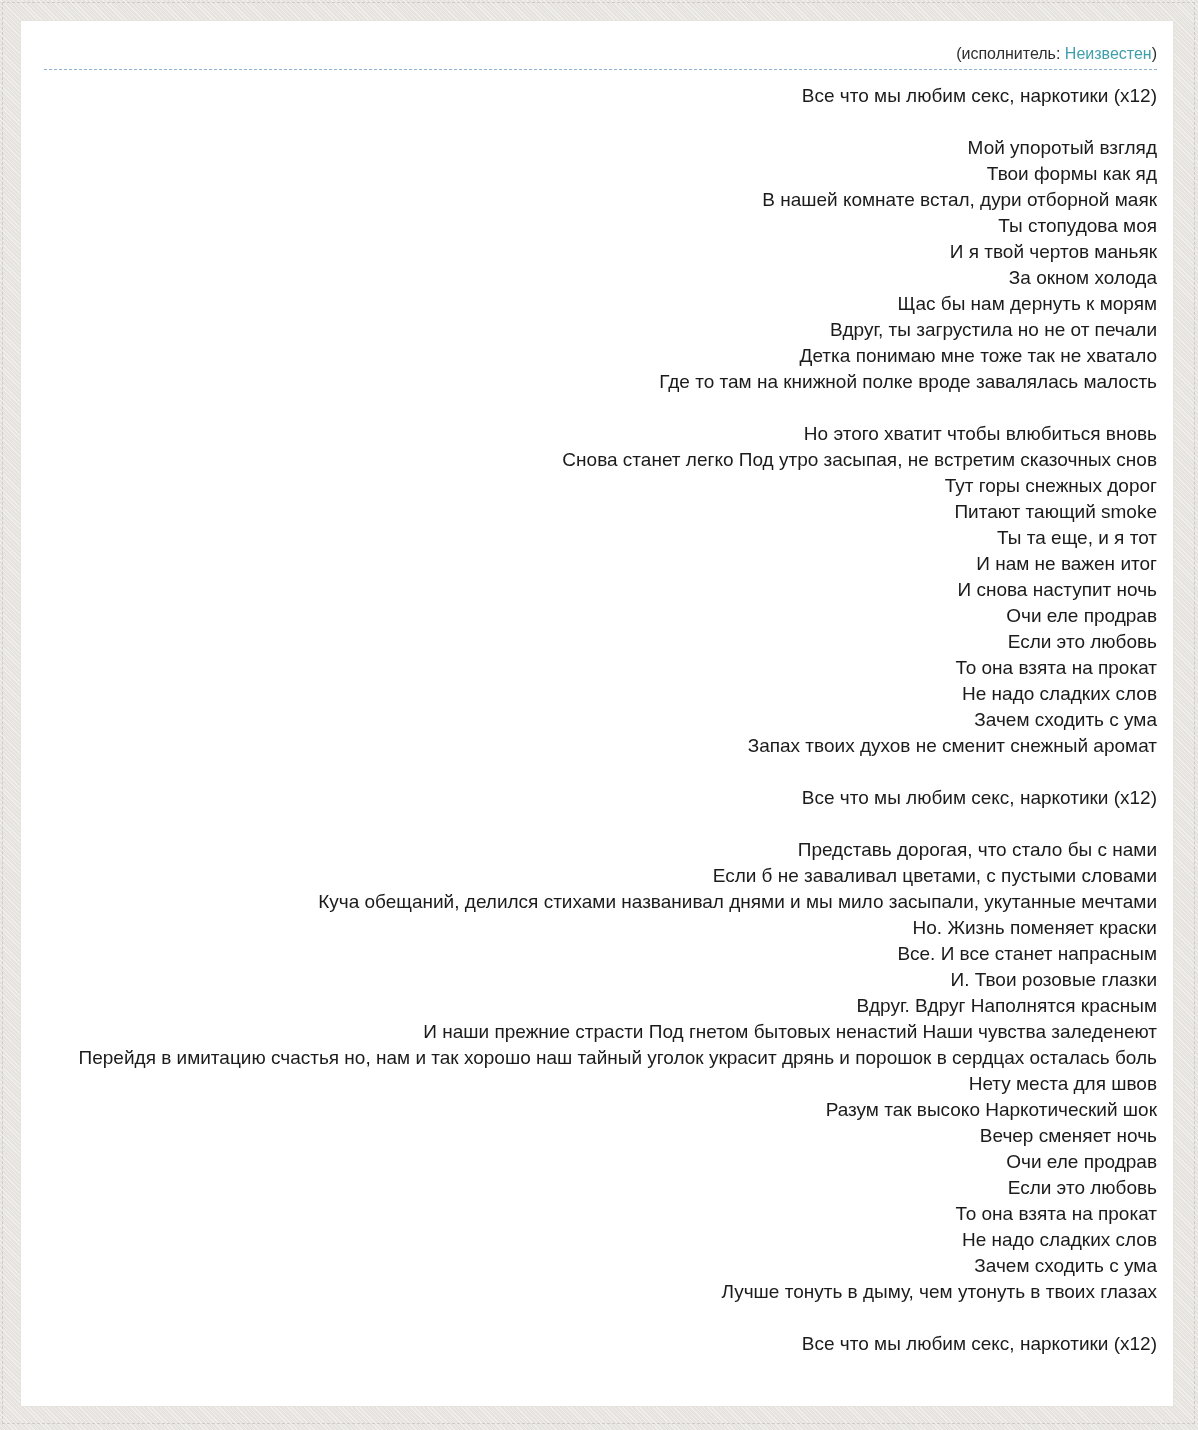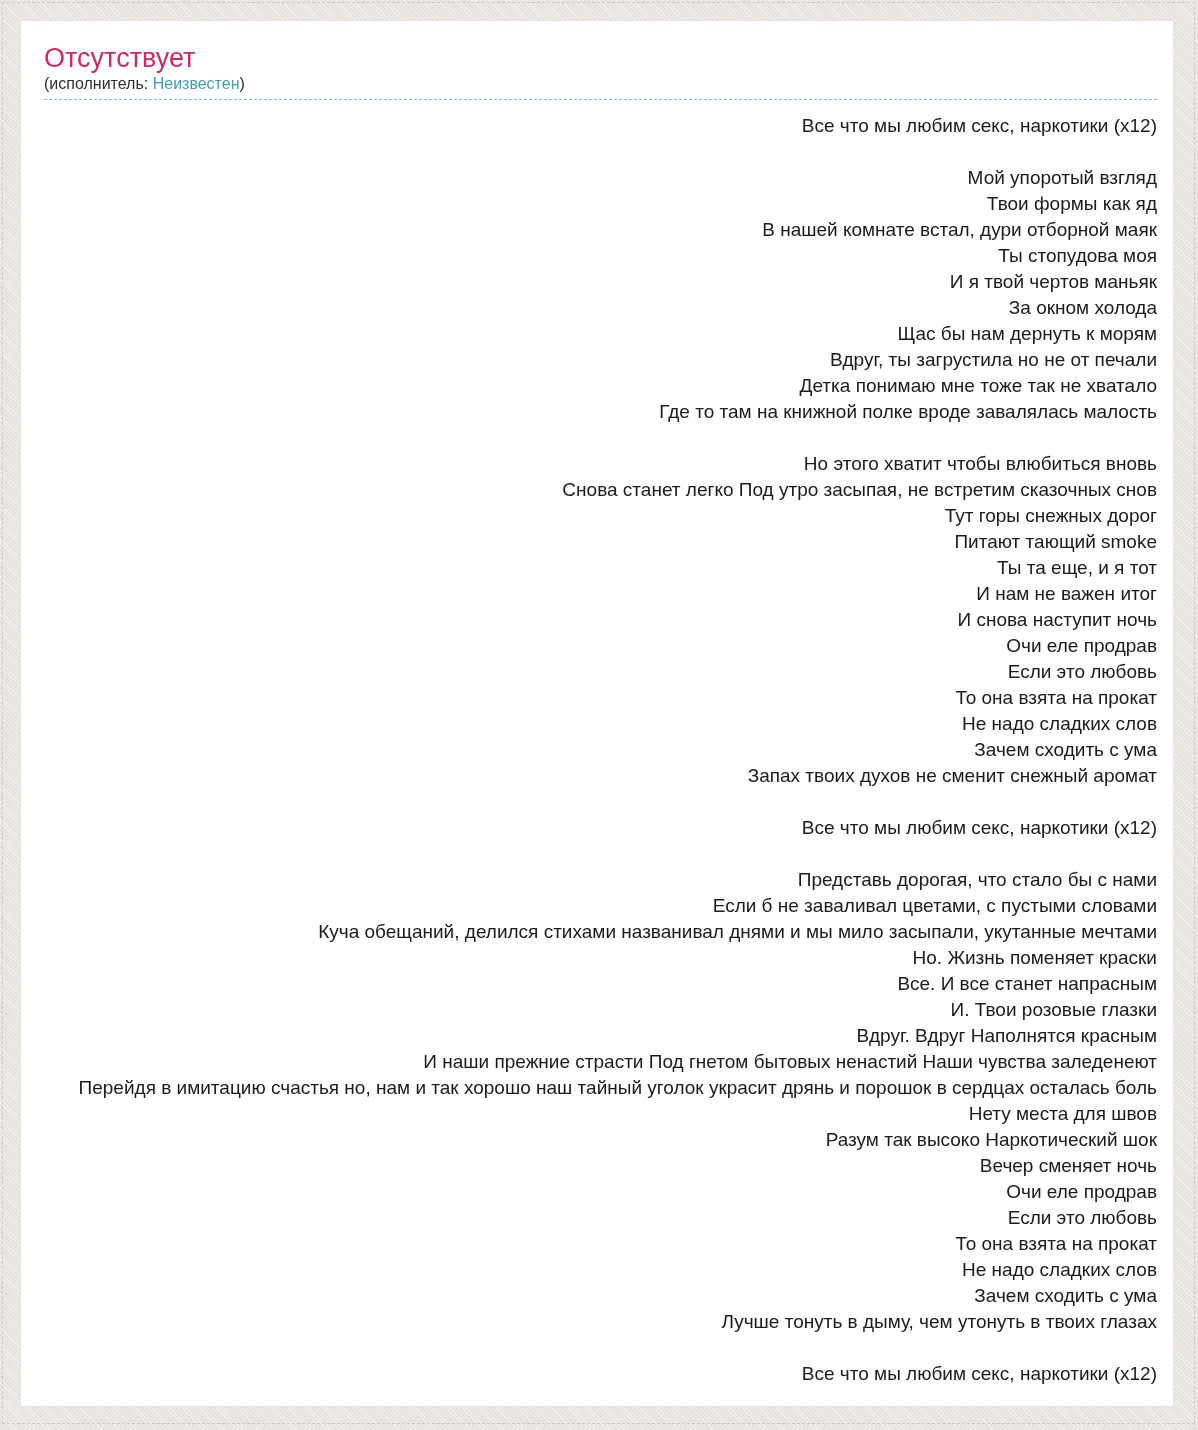--- a/index.html
+++ b/index.html
@@ -44,20 +44,21 @@
     font-size: 27px;
     font-weight: 400;
     line-height: 30px;
     color: var(--title);
   }
   .artist-line {
     margin-top: 1px;
     font-size: 16px;
     line-height: 20px;
     color: #2e2e2e;
+    text-align: right;
   }
   .artist-link {
     color: var(--link);
     text-decoration: none;
     cursor: pointer;
   }
   .lyrics {
     margin-top: 13px;
     font-size: 19px;
     line-height: 26px;
@@ -66,21 +67,20 @@
     text-align: right;
   }
 </style>
 </head>
 <body>
 
 <div class="page-border"></div>
 
 <div class="card">
   <div class="song-header">
-    <h1 class="song-title">Отсутствует</h1>
     <div class="artist-line"><span>(исполнитель: </span><a href="#" class="artist-link">Неизвестен</a><span>)</span></div>
   </div>
 
   <div class="lyrics">Все что мы любим секс, наркотики (х12)
 
 Мой упоротый взгляд
 Твои формы как яд
 В нашей комнате встал, дури отборной маяк
 Ты стопудова моя
 И я твой чертов маньяк

